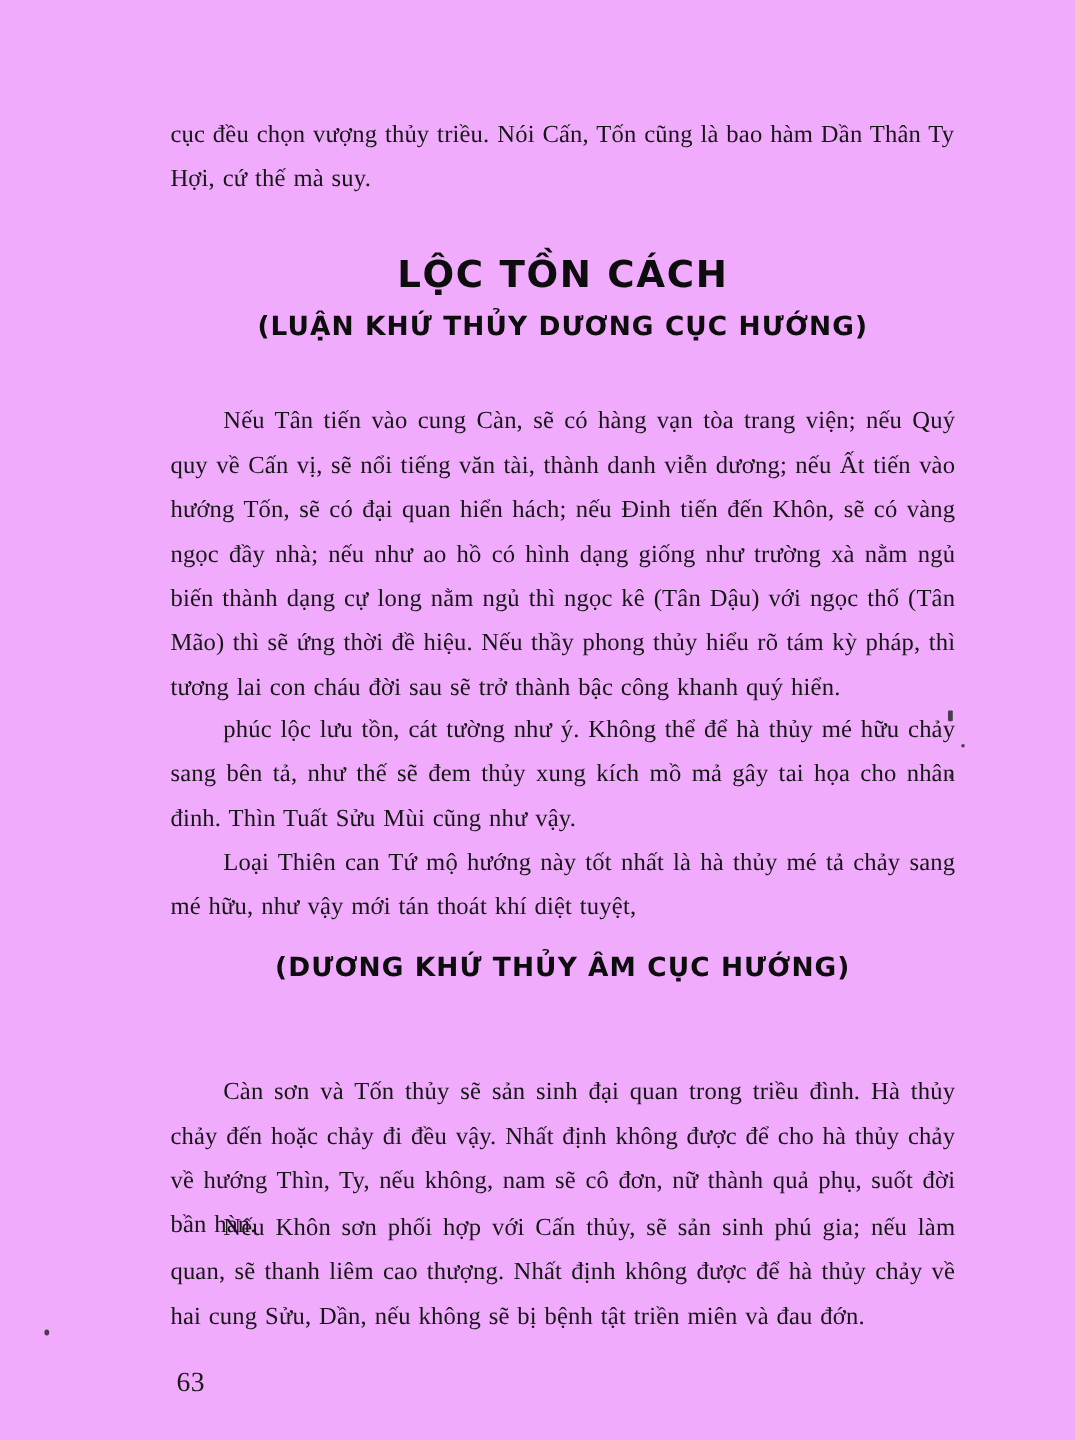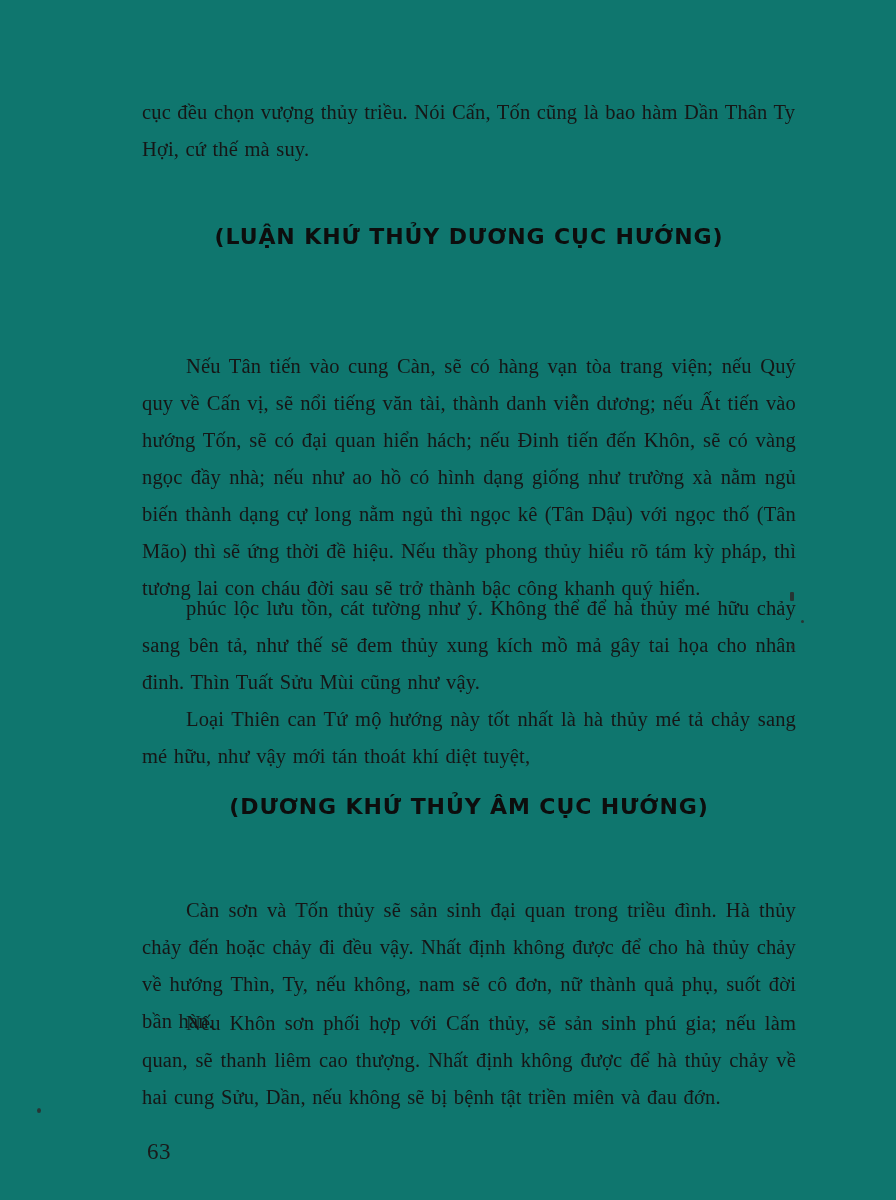--- a/index.html
+++ b/index.html
@@ -7,21 +7,21 @@
     margin: 0;
     padding: 0;
     background: #ffffff;
   }
 
   .page {
     position: relative;
     width: 896px;
     height: 1200px;
     margin: 0 auto;
-    background: #0f766e;
+    background: #f0abfc;
     overflow: hidden;
     font-family: "Liberation Serif", "DejaVu Serif", serif;
     color: #141414;
     -webkit-font-smoothing: antialiased;
   }
 
   .para {
     margin: 0;
     font-size: 20.5px;
     line-height: 37px;
@@ -70,21 +70,21 @@
 
   
   .block {
     position: absolute;
     left: 142px;
     width: 654px;
   }
 
   #intro-block      { top: 94px; }
   #heading-1        { top: 212px; left: 142px; width: 654px; }
-  #body-1           { top: 348px; }
+  #body-1           { top: 333px; }
   #body-2           { top: 590px; }
   #heading-2        { top: 782px; left: 142px; width: 654px; }
   #body-3           { top: 892px; }
   #body-4           { top: 1005px; }
 
   
   .page-number {
     position: absolute;
     left: 147px;
     top: 1139px;
@@ -110,20 +110,21 @@
 </head>
 <body>
 
 <div class="page">
 
   <div class="block" id="intro-block">
     <p class="para no-justify">cục đều chọn vượng thủy triều. Nói Cấn, Tốn cũng là bao hàm Dần Thân Ty Hợi, cứ thế mà suy.</p>
   </div>
 
   <div class="block section" id="heading-1">
+    <h1 class="section-title">LỘC TỒN CÁCH</h1>
     <h2 class="section-subtitle">(LUẬN KHỨ THỦY DƯƠNG CỤC HƯỚNG)</h2>
   </div>
 
   <div class="block" id="body-1">
     <p class="para indent">Nếu Tân tiến vào cung Càn, sẽ có hàng vạn tòa trang viện; nếu Quý quy về Cấn vị, sẽ nổi tiếng văn tài, thành danh viễn dương; nếu Ất tiến vào hướng Tốn, sẽ có đại quan hiển hách; nếu Đinh tiến đến Khôn, sẽ có vàng ngọc đầy nhà; nếu như ao hồ có hình dạng giống như trường xà nằm ngủ biến thành dạng cự long nằm ngủ thì ngọc kê (Tân Dậu) với ngọc thố (Tân Mão) thì sẽ ứng thời đề hiệu. Nếu thầy phong thủy hiểu rõ tám kỳ pháp, thì tương lai con cháu đời sau sẽ trở thành bậc công khanh quý hiển.</p>
   </div>
 
   <div class="block" id="body-2">
     <p class="para indent">phúc lộc lưu tồn, cát tường như ý. Không thể để hà thủy mé hữu chảy sang bên tả, như thế sẽ đem thủy xung kích mồ mả gây tai họa cho nhân đinh. Thìn Tuất Sửu Mùi cũng như vậy.</p>
     <p class="para indent">Loại Thiên can Tứ mộ hướng này tốt nhất là hà thủy mé tả chảy sang mé hữu, như vậy mới tán thoát khí diệt tuyệt,</p>

